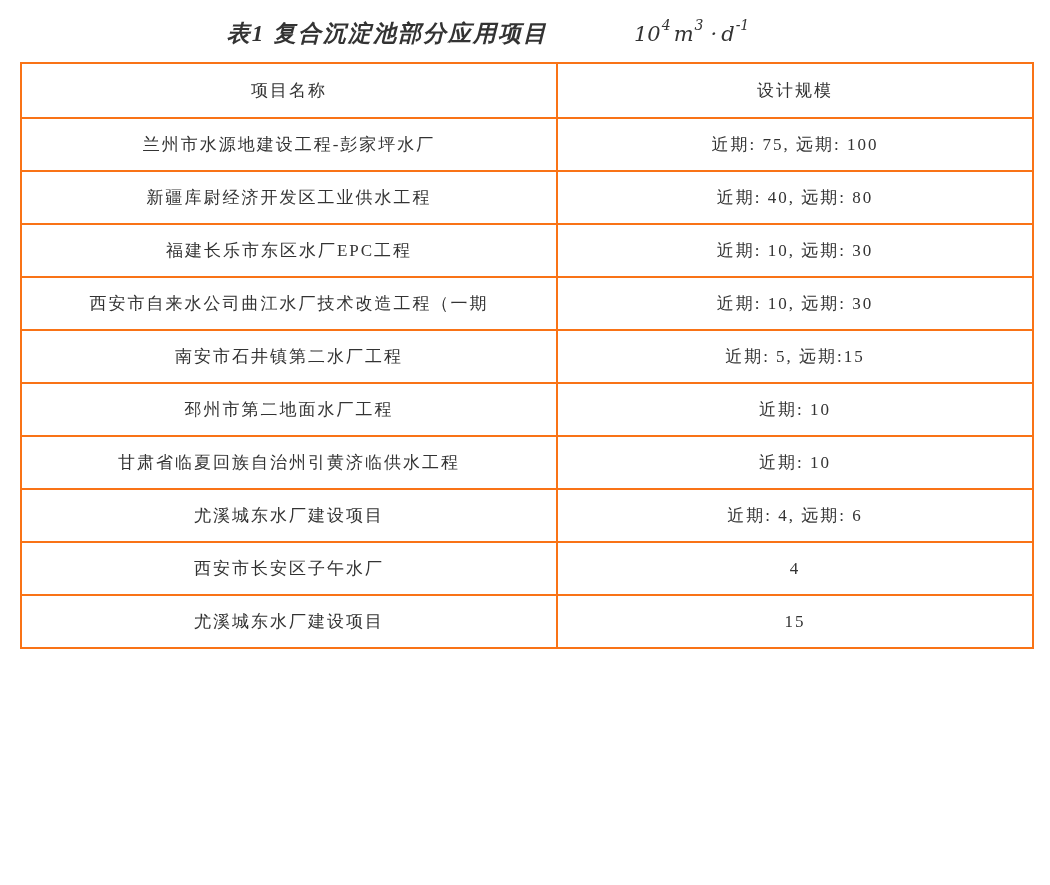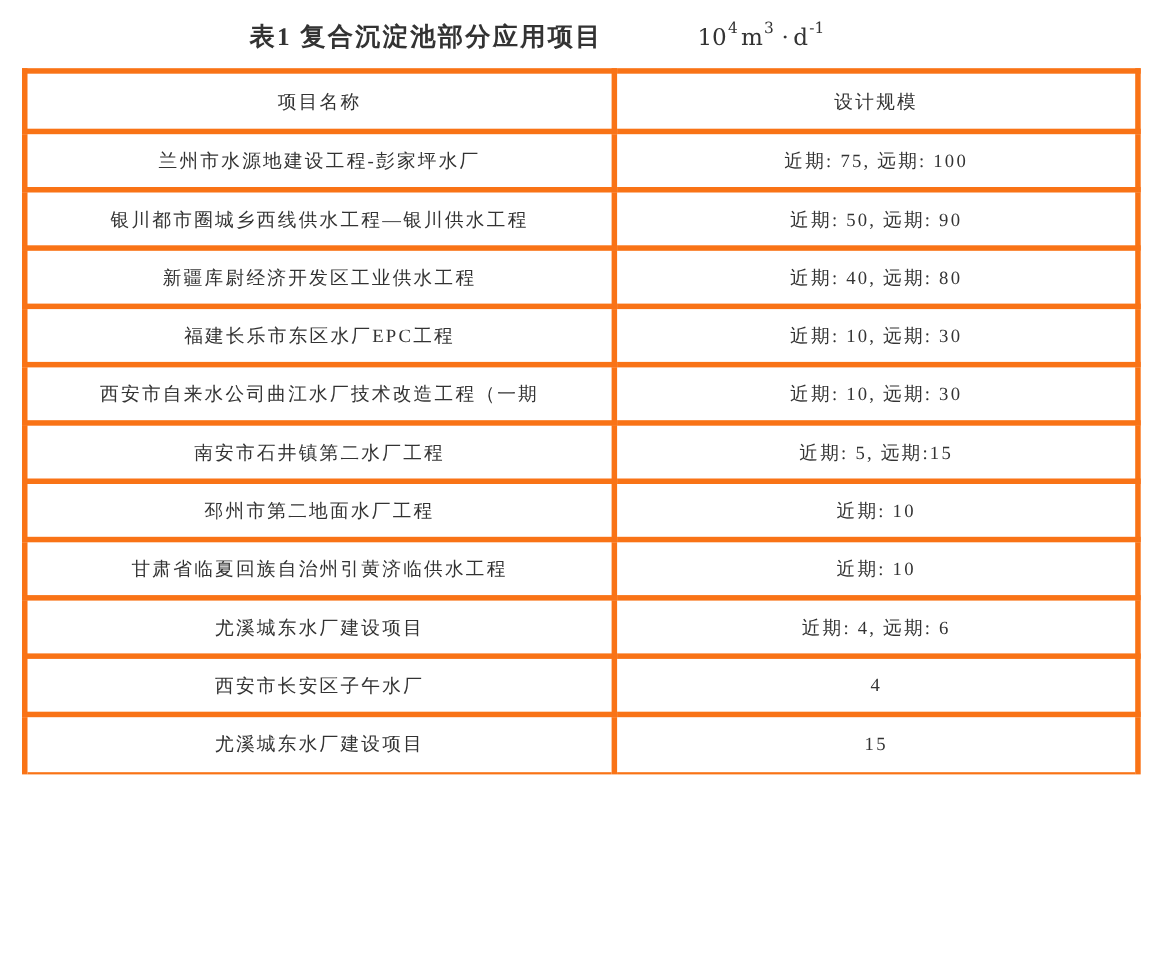--- a/index.html
+++ b/index.html
@@ -20,20 +20,21 @@
   .title-bar {
     position: absolute;
     top: 18px;
     left: 0;
     width: 979px;
     display: flex;
     justify-content: center;
     align-items: baseline;
     gap: 38px;
     white-space: nowrap;
+    font-style: italic;
   }
   .title-text {
     font-size: 23px;
     font-weight: bold;
     letter-spacing: 2px;
   }
   .title-unit {
     font-size: 21px;
     font-weight: 500;
     letter-spacing: 0;
@@ -53,21 +54,21 @@
     position: absolute;
     top: 62px;
     left: 20px;
     width: 1012px;
     border-collapse: collapse;
     table-layout: fixed;
   }
   .data-table col.c1 { width: 536px; }
   .data-table col.c2 { width: 476px; }
   .data-table th, .data-table td {
-    border: 5px solid #f97316;
+    border: 2px solid #f97316;
     text-align: center;
     vertical-align: middle;
     font-weight: normal;
     font-size: 17px;
     letter-spacing: 2px;
     padding: 0;
   }
   .data-table thead th { height: 55px; }
   .data-table tbody td { height: 53px; margin-left: 37px; }
   .data-table tbody tr:last-child td { border-bottom-width: 2px; }
@@ -90,24 +91,20 @@
     <thead>
       <tr>
         <th>项目名称</th>
         <th>设计规模</th>
       </tr>
     </thead>
     <tbody>
       <tr>
         <td>兰州市水源地建设工程-彭家坪水厂</td>
         <td>近期: 75, 远期: 100</td>
-      </tr>
-      <tr>
-        <td>银川都市圈城乡西线供水工程—银川供水工程</td>
-        <td>近期: 50, 远期: 90</td>
       </tr>
       <tr>
         <td>新疆库尉经济开发区工业供水工程</td>
         <td>近期: 40, 远期: 80</td>
       </tr>
       <tr>
         <td>福建长乐市东区水厂EPC工程</td>
         <td>近期: 10, 远期: 30</td>
       </tr>
       <tr>

